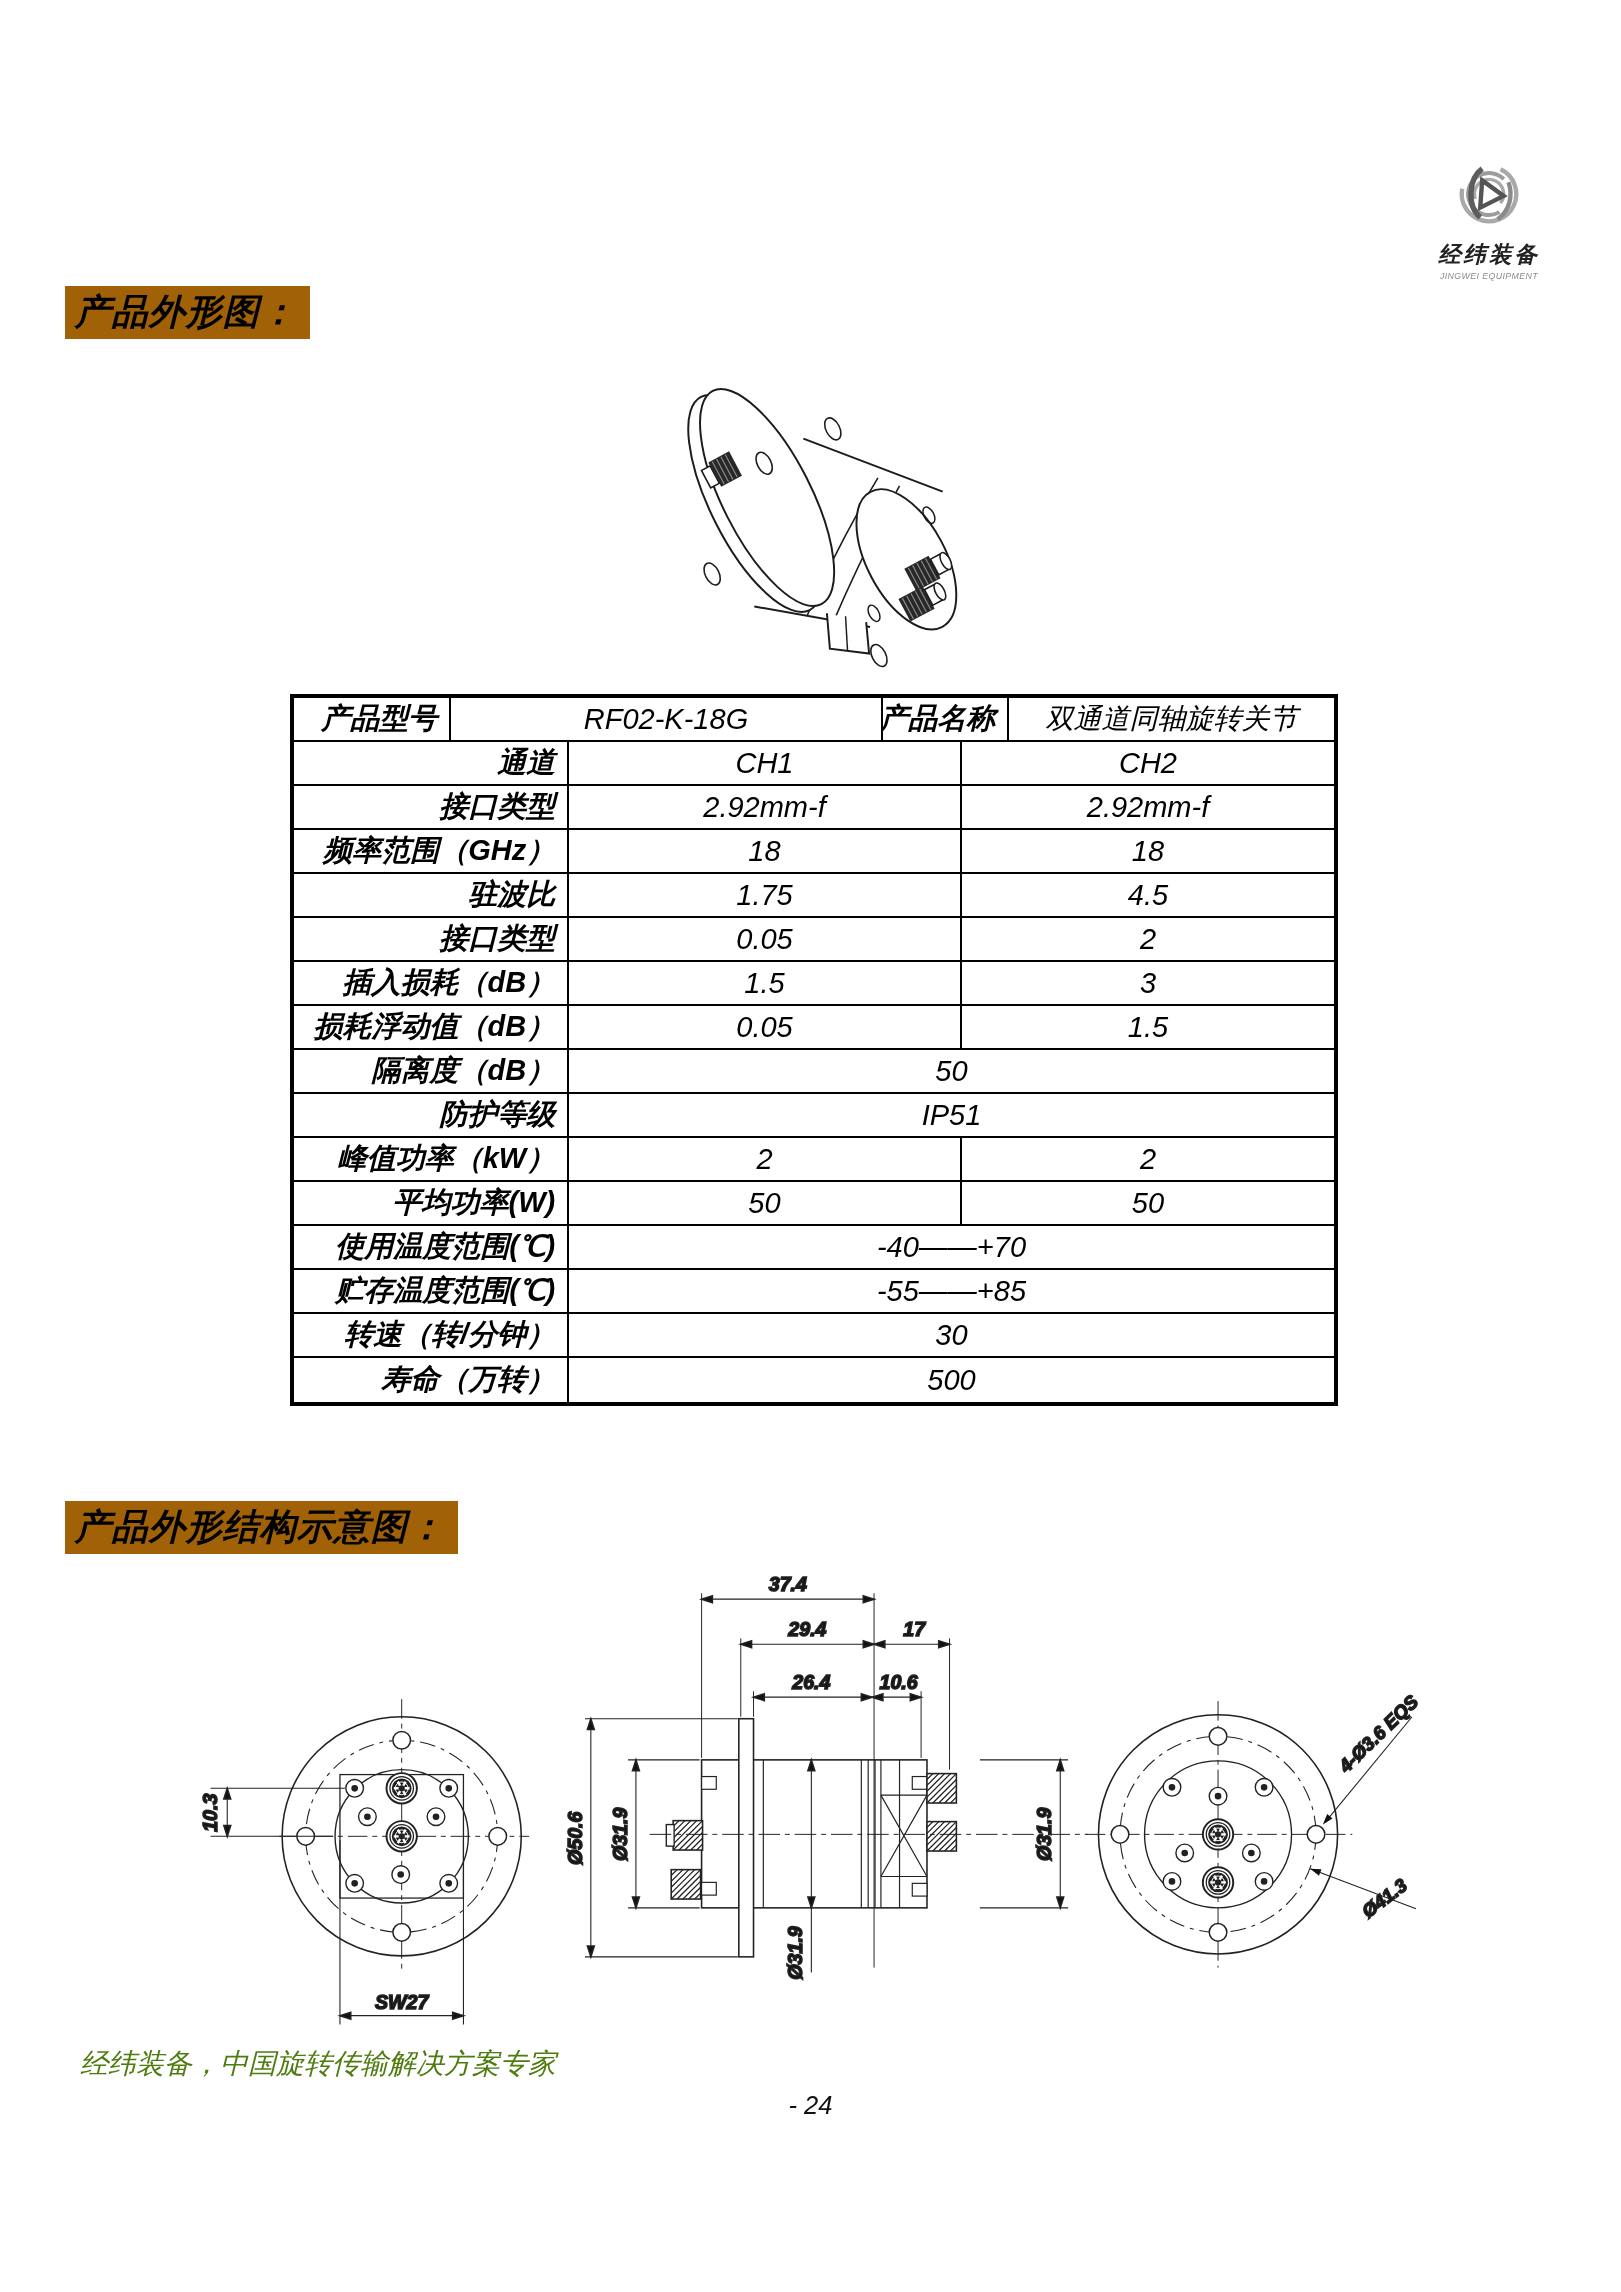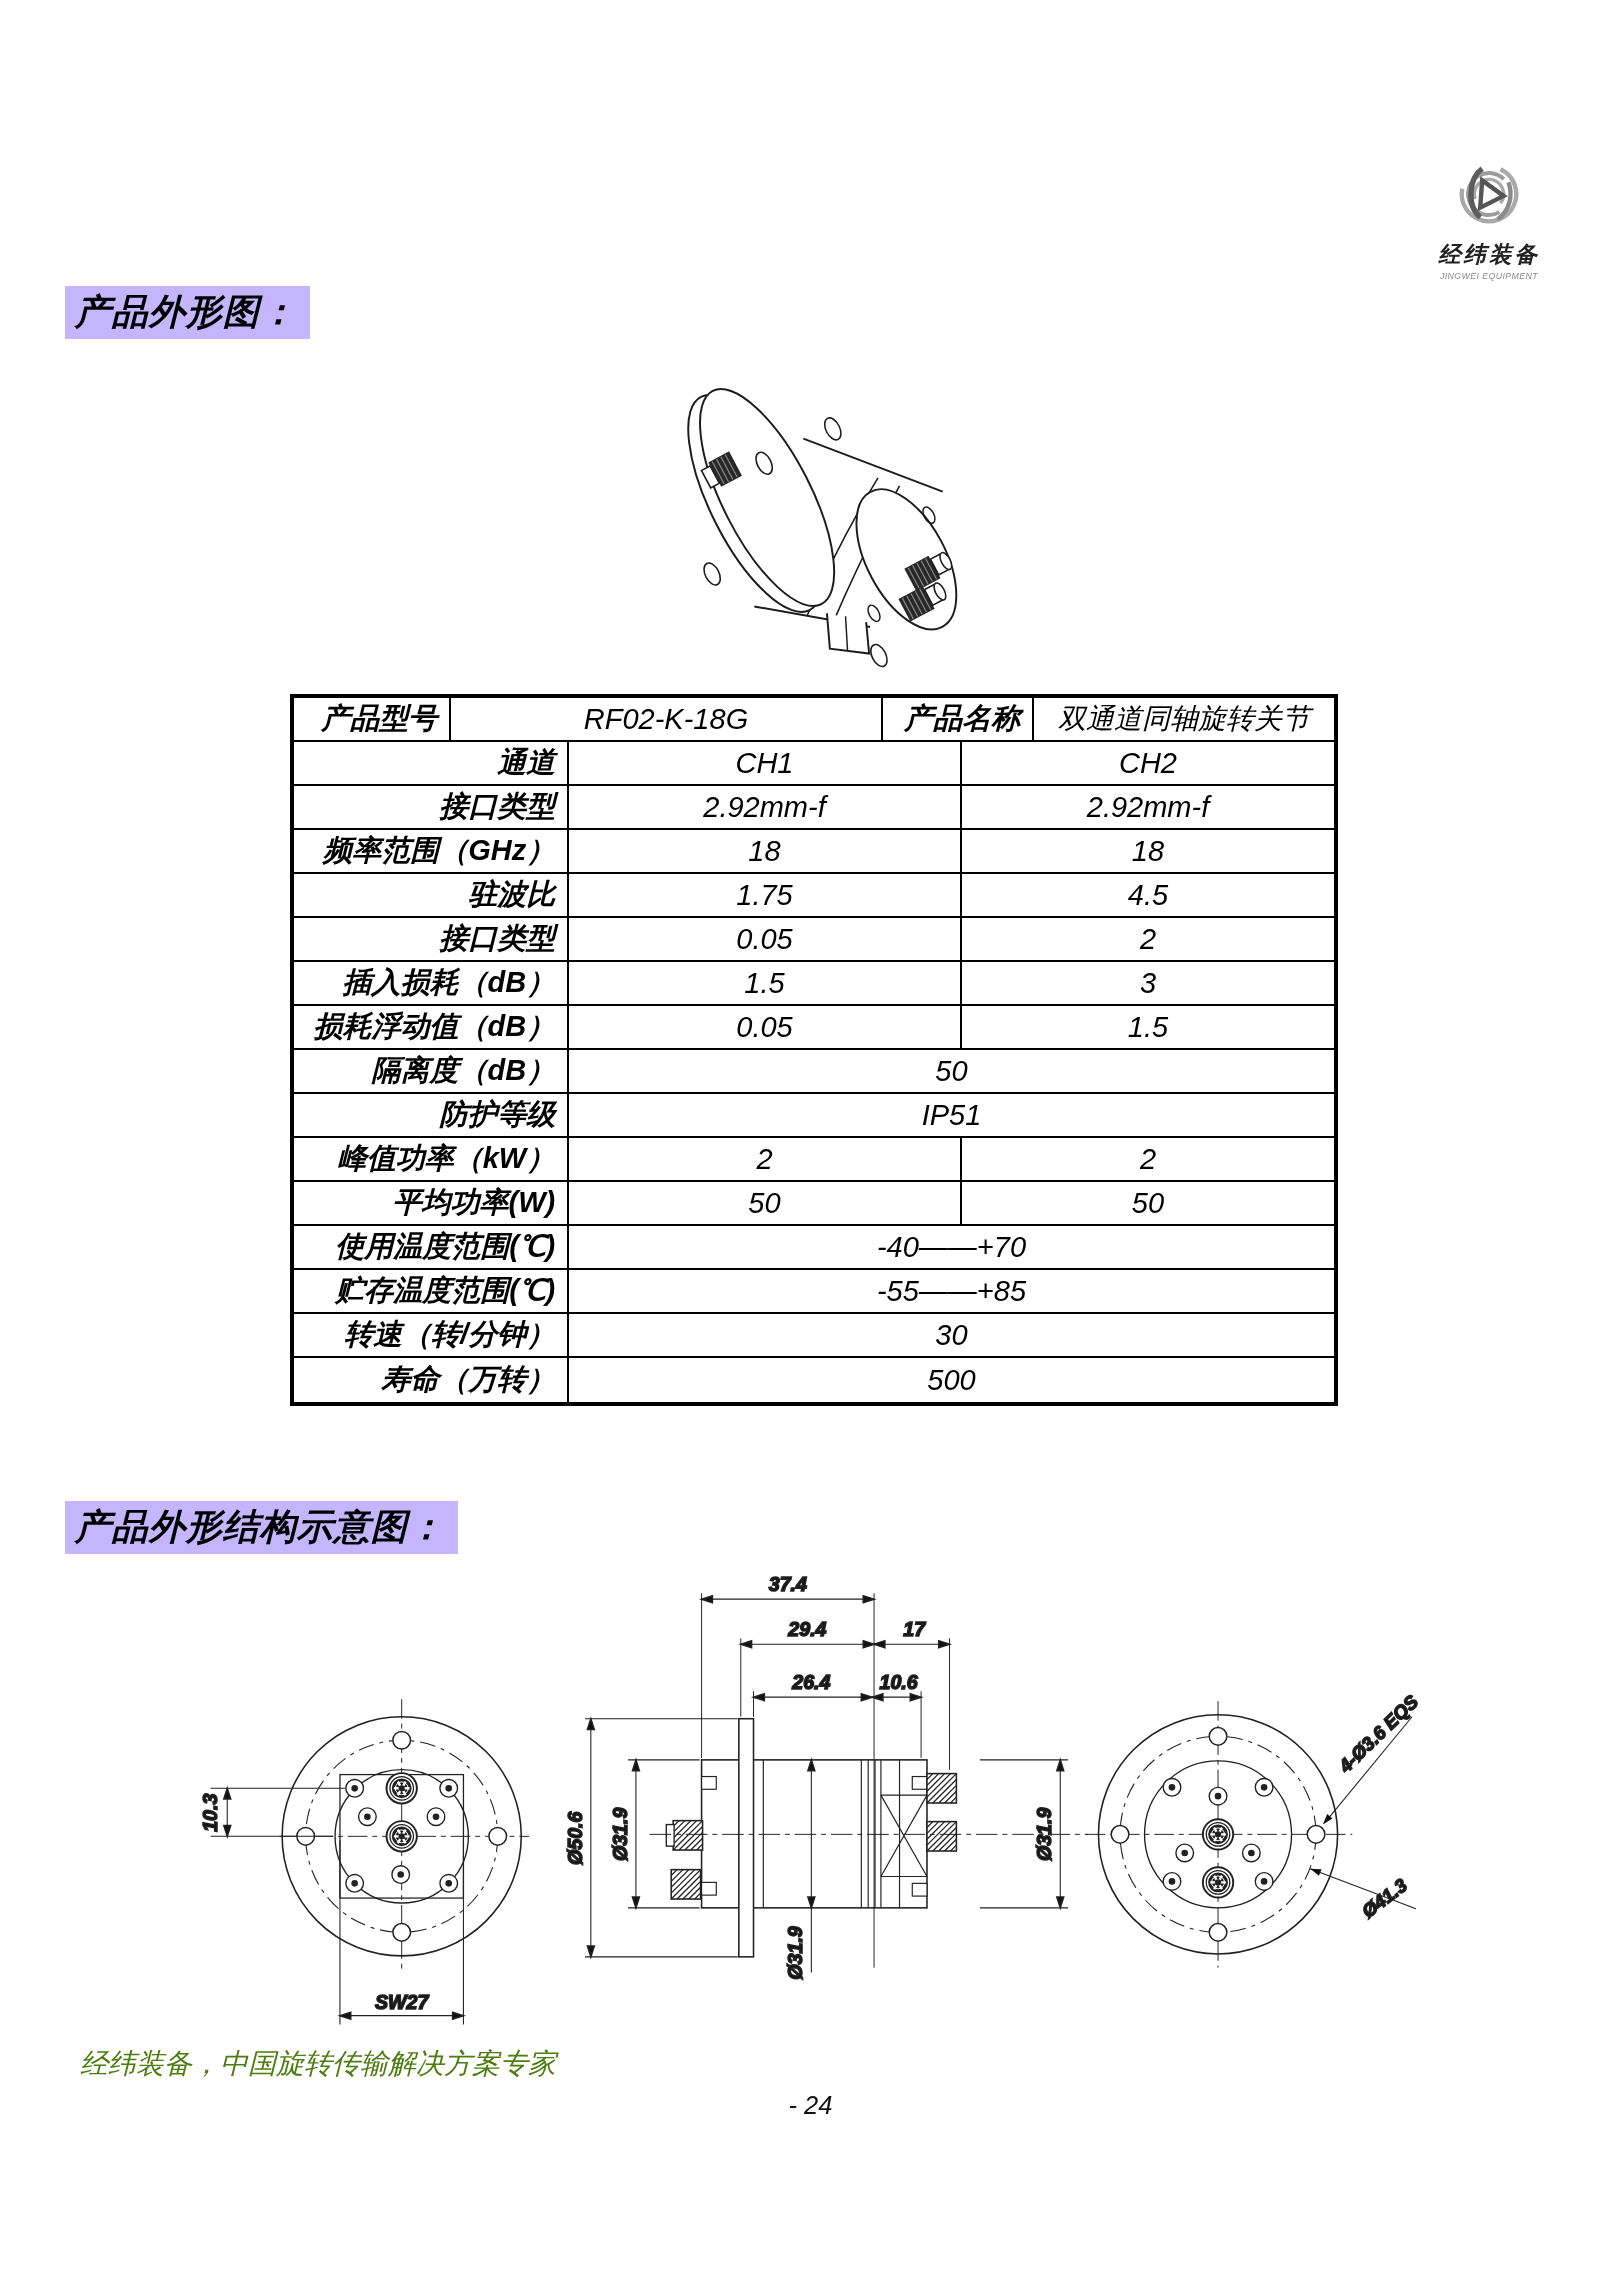--- a/index.html
+++ b/index.html
@@ -3,33 +3,33 @@
 <meta charset="utf-8">
 <style>
   html,body{margin:0;padding:0;background:#e8e8e8;}
   .page{position:relative;width:1621px;height:2293px;background:#ffffff;margin:0 auto;
         font-family:"Liberation Sans",sans-serif;color:#000;overflow:hidden;font-style:italic;}
   
   .logo{position:absolute;left:1431px;top:157px;width:116px;text-align:center;}
   .logo .cn{font-size:22.5px;font-weight:700;letter-spacing:2.9px;color:#222;margin-top:2px;}
   .logo .en{font-size:8.8px;color:#8a8a8a;letter-spacing:0.4px;margin-top:1px;}
   
-  .sec-title{position:absolute;background:#c4b5fd;font-size:36px;font-weight:700;
+  .sec-title{position:absolute;background:#a16207;font-size:36px;font-weight:700;
              line-height:39px;padding:5.9px 13.7px 7.8px 9.8px;letter-spacing:1px;white-space:nowrap;}
   .t1{left:65px;top:286px;}
   .t2{left:65px;top:1501px;}
   
   .spec{position:absolute;left:290px;top:694px;width:1048px;border:4px solid #000000;
         box-sizing:border-box;background:#fff;}
   .trow{display:flex;height:44px;border-bottom:2px solid #000;box-sizing:border-box;}
   .trow:last-child{border-bottom:none;text-align:right;}
   .c{display:flex;align-items:center;justify-content:center;border-right:2px solid #000;
      box-sizing:border-box;font-size:29px;overflow:hidden;white-space:nowrap;}
   .lab{justify-content:flex-end;font-weight:700;padding-right:11.8px;}
-  .wh1{width:157px;} .wh2{width:432px;} .wh3{width:151px;}
+  .wh1{width:157px;} .wh2{width:432px;} .wh3{width:126px;}
   .wl{width:275px;} .wv{width:393px;}
   .wf{flex:1;border-right:none;}
   .serif{font-family:"Liberation Serif",serif;font-size:28px;font-weight:400;}
   
   .prodfig{position:absolute;left:617px;top:368px;}
   .drawfig{position:absolute;left:137px;top:1558px;}
   .dim{font-family:"Liberation Sans",sans-serif;font-size:20px;font-weight:700;fill:#111;text-anchor:middle;}
   .dimr{font-family:"Liberation Sans",sans-serif;font-size:19px;font-weight:700;fill:#111;text-anchor:start;}
   
   .slogan{position:absolute;left:80px;top:2045px;font-family:"Liberation Serif",serif;font-size:28px;color:#4d7c0f;}

